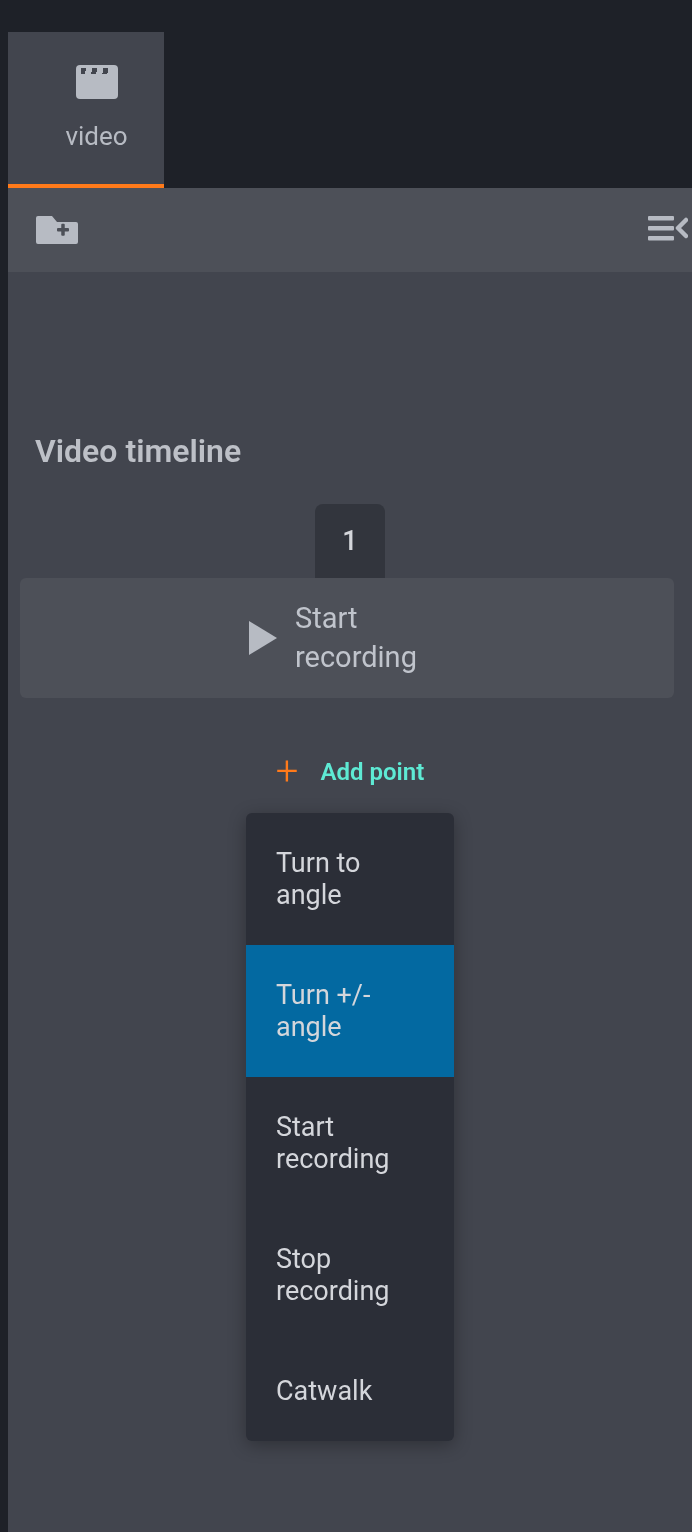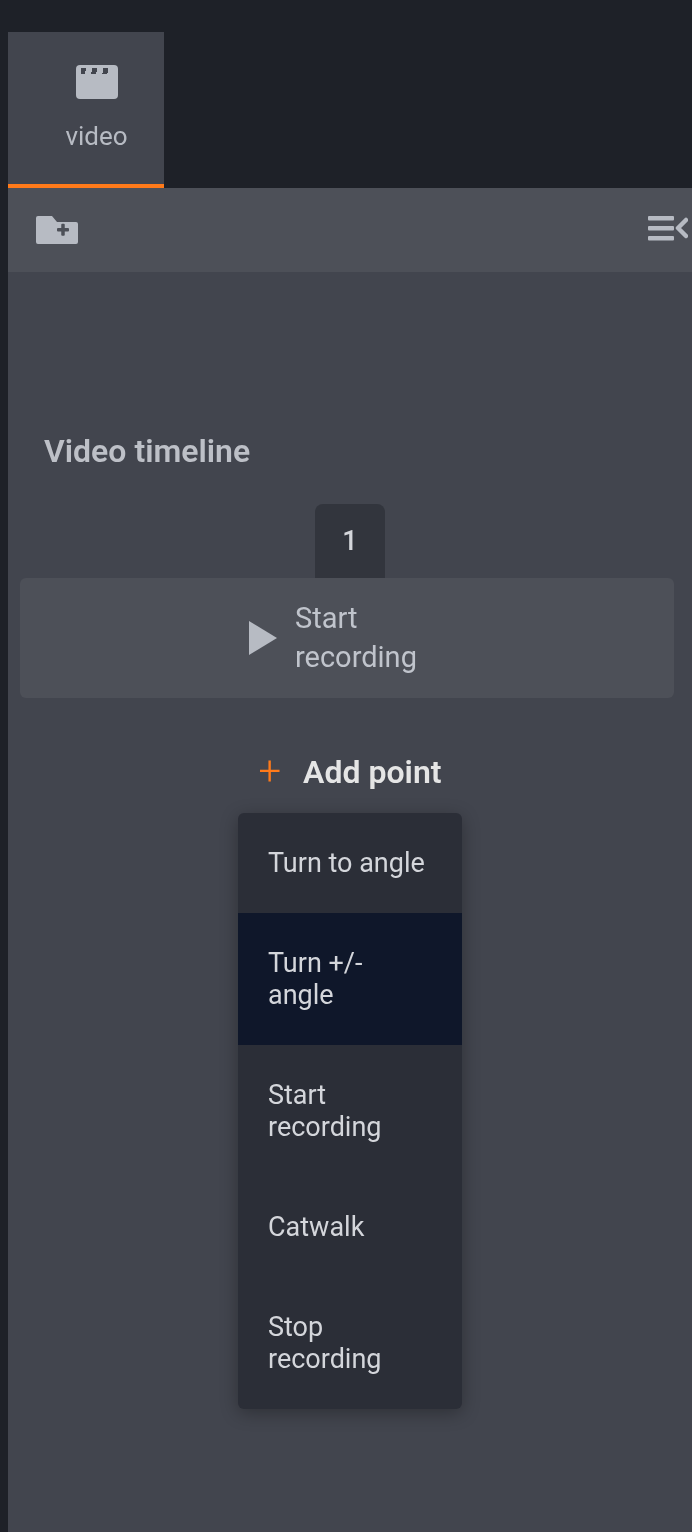--- a/index.html
+++ b/index.html
@@ -60,21 +60,21 @@
     .content {
       margin-left: 8px;
       background: #42454e;
       height: calc(1532px - 32px - 156px - 84px);
       padding-top: 160px;
     }
     .section-title {
       font-size: 32px;
       font-weight: 600;
       color: #bdc0c7;
-      padding-left: 36px;
+      padding-left: 27px;
       margin-bottom: 34px;
     }
     .step-number {
       width: 70px;
       height: 74px;
       background: #32353d;
       border-radius: 8px 8px 0 0;
       display: flex;
       align-items: center;
       justify-content: center;
@@ -113,40 +113,40 @@
       margin-top: 50px;
       margin-bottom: 18px;
       cursor: pointer;
     }
     .plus {
       color: #ff7a1a;
       font-size: 40px;
       font-weight: 300;
     }
     .add-point-label {
-      font-size: 32px;
+      font-size: 24px;
       font-weight: 600;
-      color: #e5e5e5;
+      color: #5eead4;
     }
     .dropdown {
-      width: 224px;
+      width: 208px;
       margin: 0 auto;
       background: #2b2e37;
       border-radius: 6px;
       overflow: hidden;
       box-shadow: 0 4px 18px rgba(0,0,0,.3);
     }
     .dropdown-item {
       padding: 34px 30px;
       font-size: 27px;
       color: #d4d6db;
       cursor: pointer;
     }
     .dropdown-item.highlight {
-      background: #0f172a;
+      background: #0369a1;
     }
   </style>
 </head>
 <body>
 
 <div class="tabs">
   <div class="tab">
     <div class="tab-icon"></div>
     <div class="tab-label">video</div>
   </div>
@@ -182,16 +182,16 @@
 
   <div class="add-point">
     <span class="plus">+</span>
     <span class="add-point-label">Add point</span>
   </div>
 
   <div class="dropdown">
     <div class="dropdown-item">Turn to angle</div>
     <div class="dropdown-item highlight">Turn +/- angle</div>
     <div class="dropdown-item">Start recording</div>
+    <div class="dropdown-item">Stop recording</div>
     <div class="dropdown-item">Catwalk</div>
-    <div class="dropdown-item">Stop recording</div>
   </div>
 </div>
 
 </body></html>

